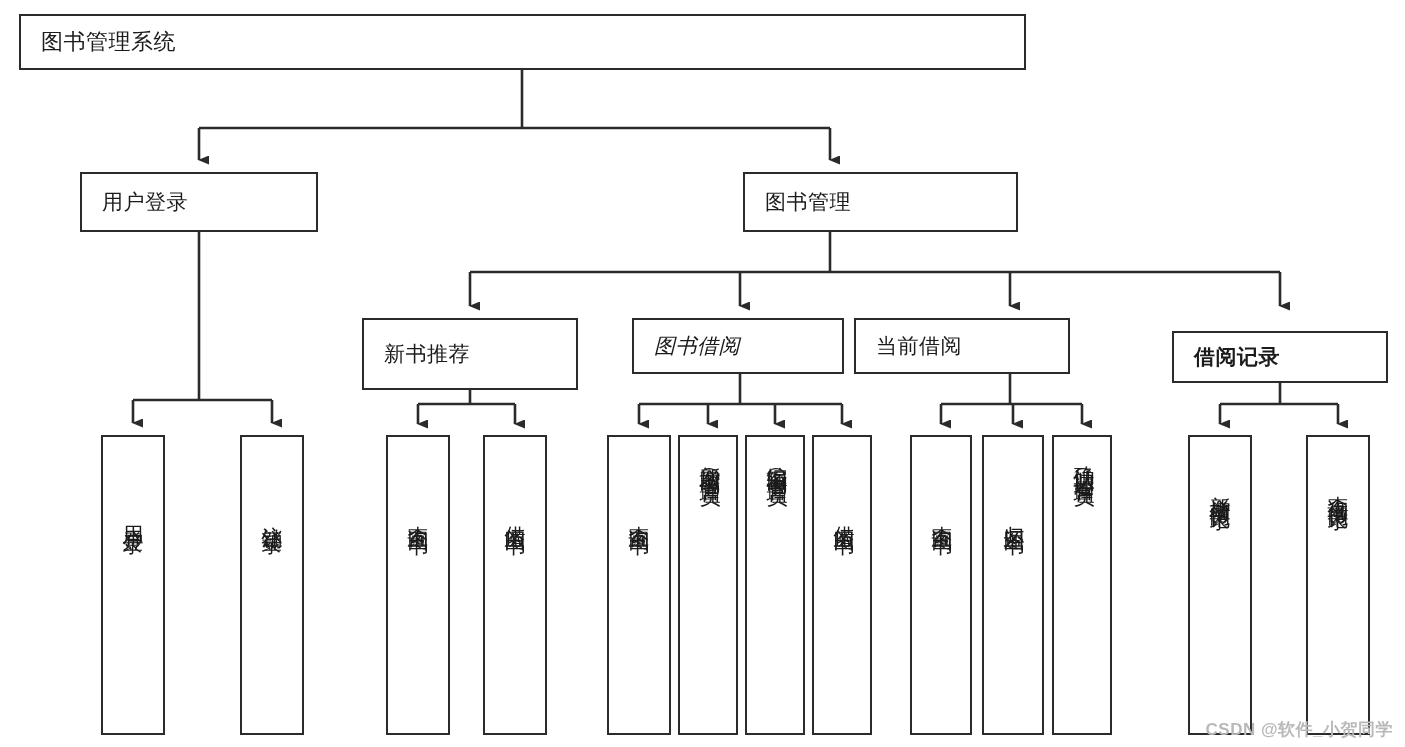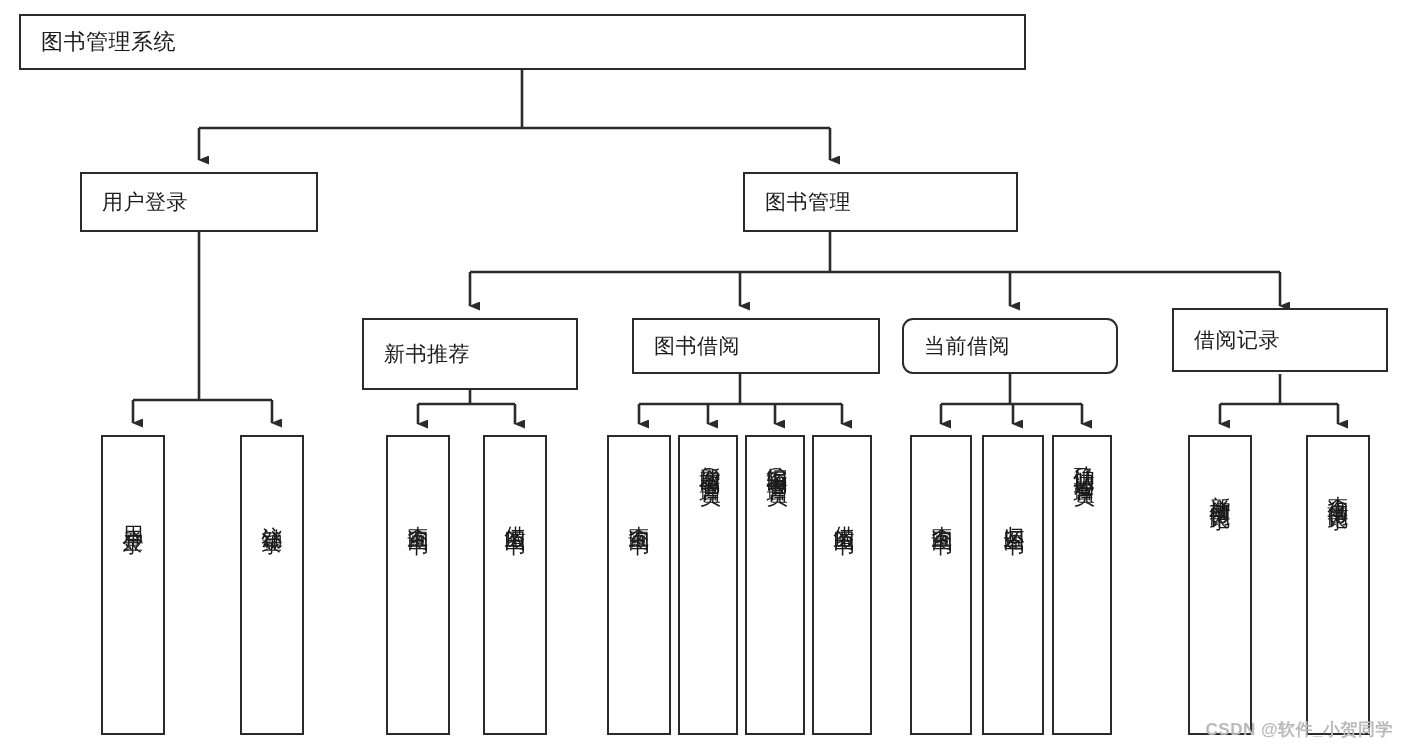--- a/index.html
+++ b/index.html
@@ -133,27 +133,27 @@
   <div class="node" style="left:80px; top:172px; width:238px; height:60px;">
     <span class="node-label">用户登录</span>
   </div>
   <div class="node" style="left:711px; top:172px; width:275px; height:60px;margin-left:32px;">
     <span class="node-label">图书管理</span>
   </div>
 
   <div class="node" style="left:362px; top:318px; width:216px; height:72px;">
     <span class="node-label">新书推荐</span>
   </div>
-  <div class="node" style="left:632px; top:318px; width:248px; height:56px;">
+  <div class="node" style="left:632px; top:318px; width:212px; height:56px;font-style:italic;">
     <span class="node-label">图书借阅</span>
   </div>
-  <div class="node" style="left:902px; top:318px; width:216px; height:56px;border-radius:11px;">
+  <div class="node" style="left:854px; top:318px; width:216px; height:56px;">
     <span class="node-label">当前借阅</span>
   </div>
-  <div class="node" style="left:1172px; top:308px; width:216px; height:64px;">
+  <div class="node" style="left:1172px; top:331px; width:216px; height:52px;font-weight:bold;">
     <span class="node-label">借阅记录</span>
   </div>
 
   <div class="node vertical" style="left:101px; top:435px; width:64px; height:300px; padding-top:72px;">
     <span class="node-label">用户登录</span>
   </div>
   <div class="node vertical" style="left:240px; top:435px; width:64px; height:300px; padding-top:72px;">
     <span class="node-label">注销登录</span>
   </div>
 

